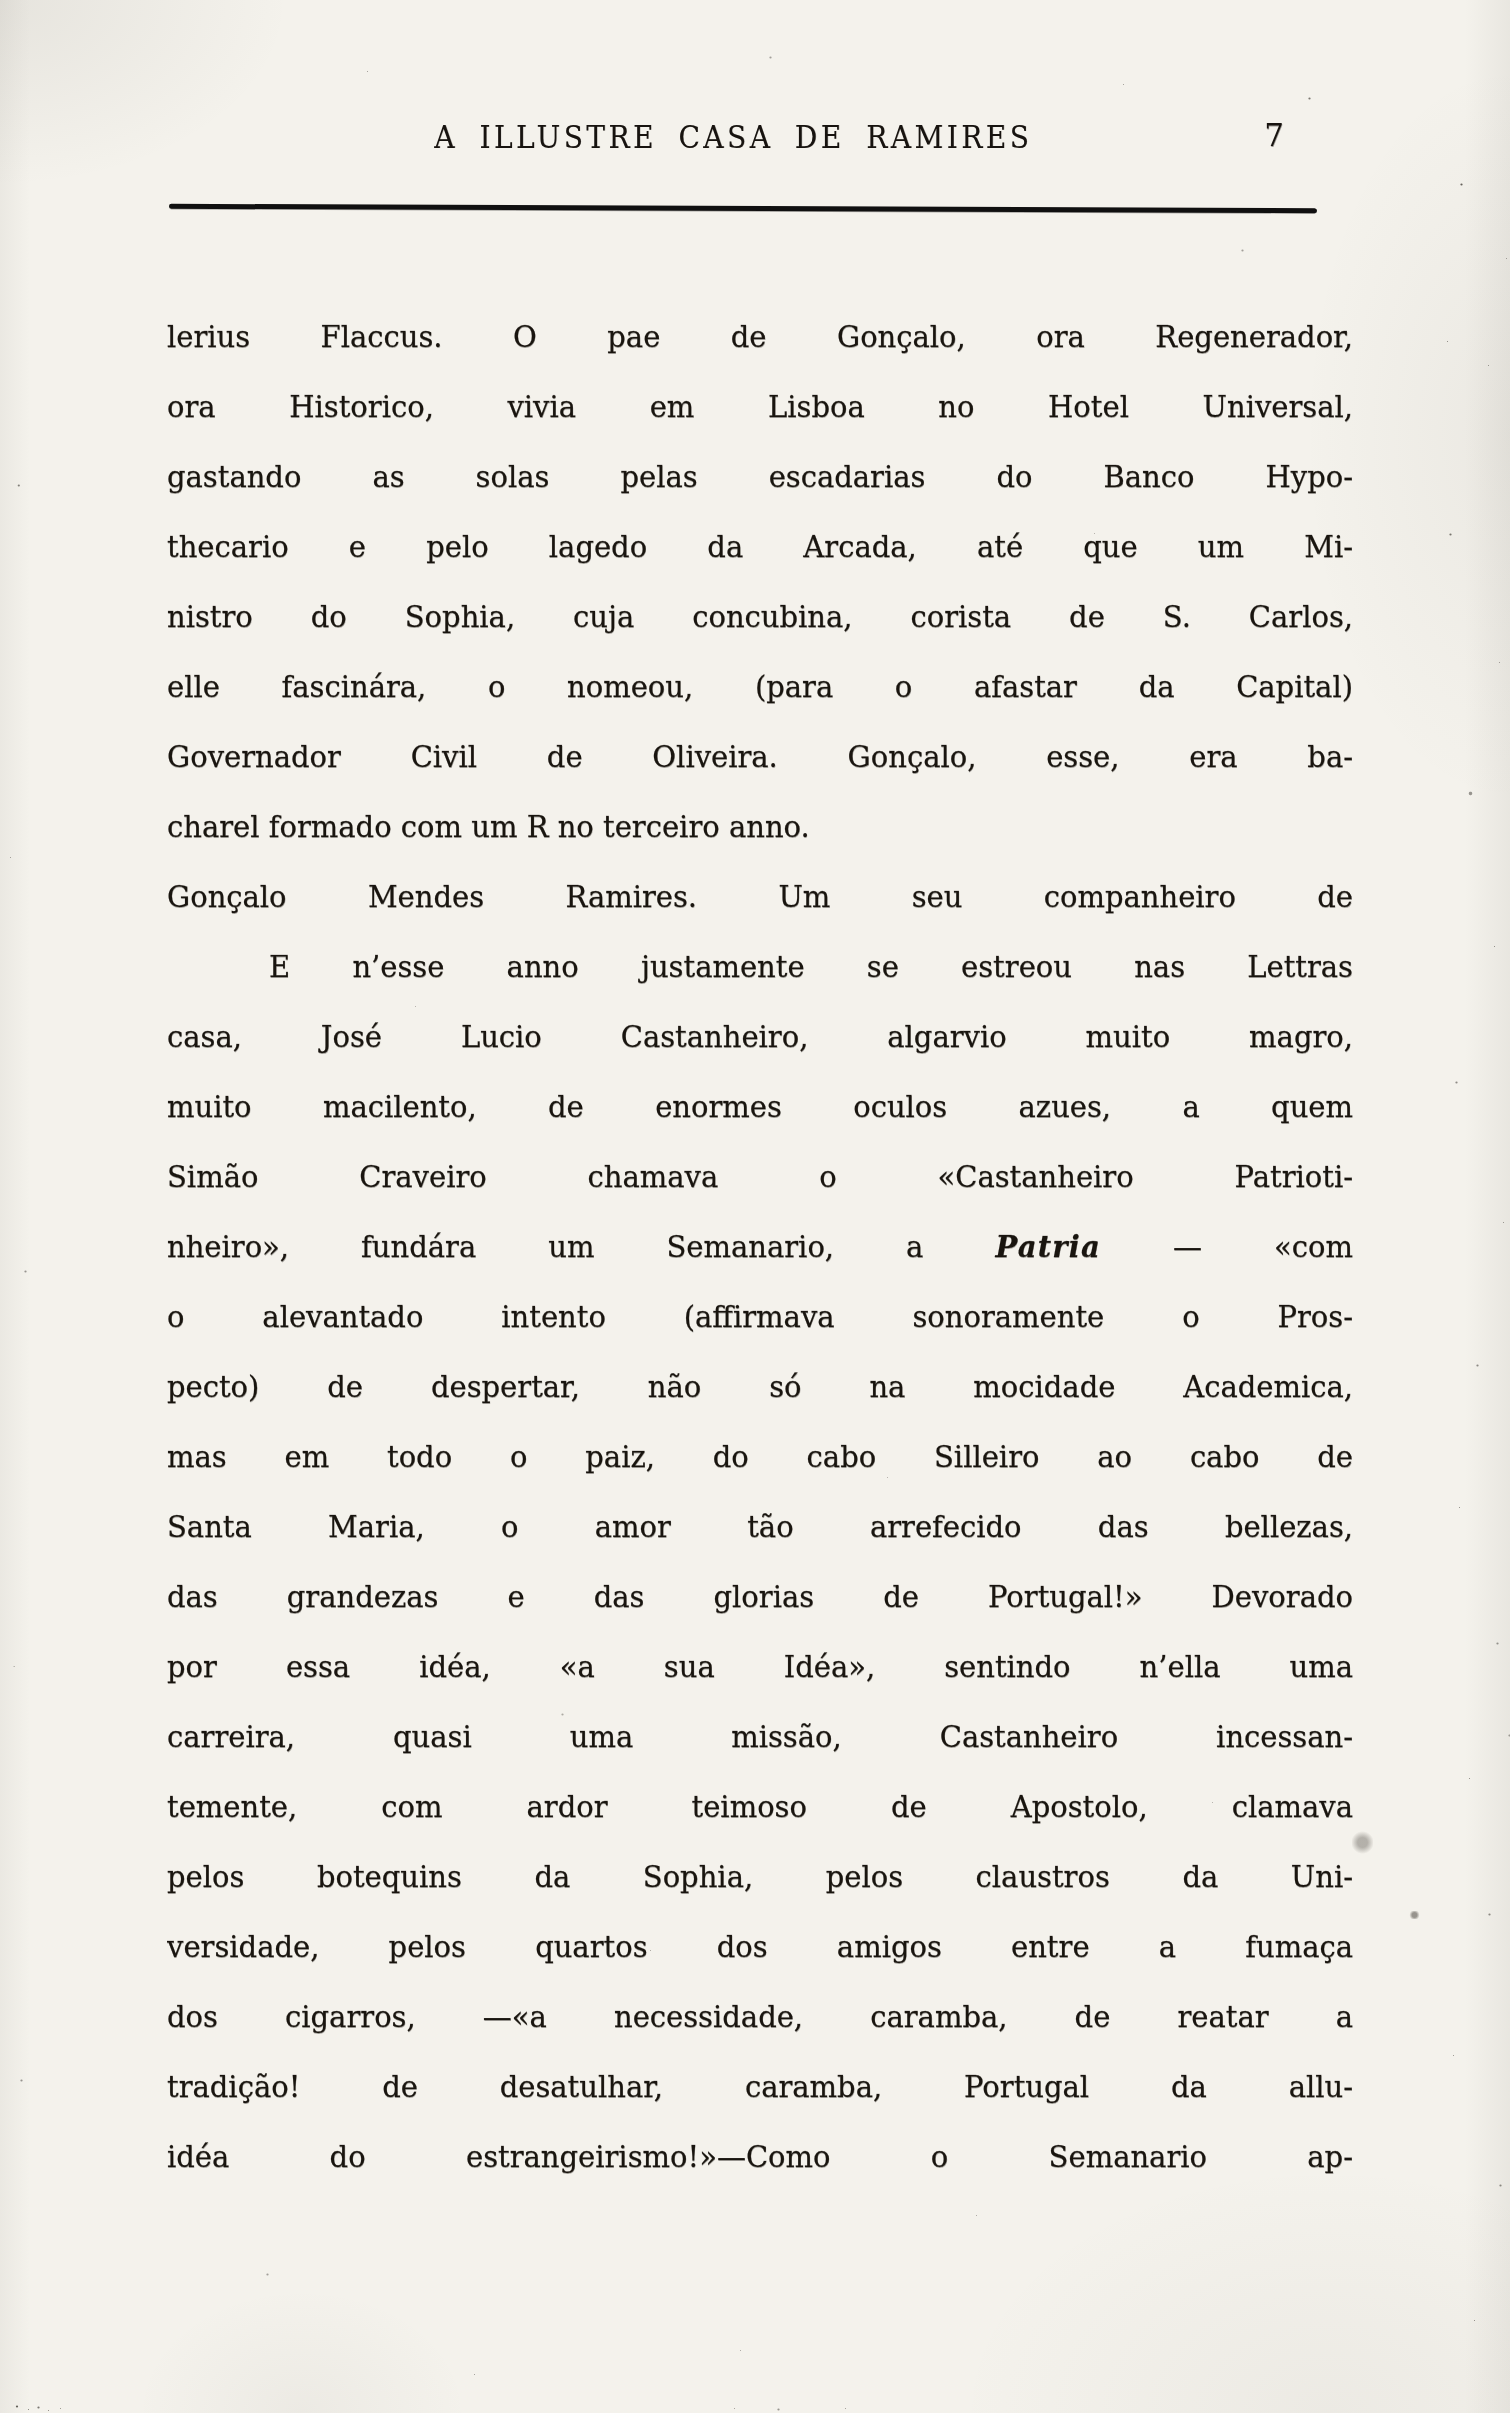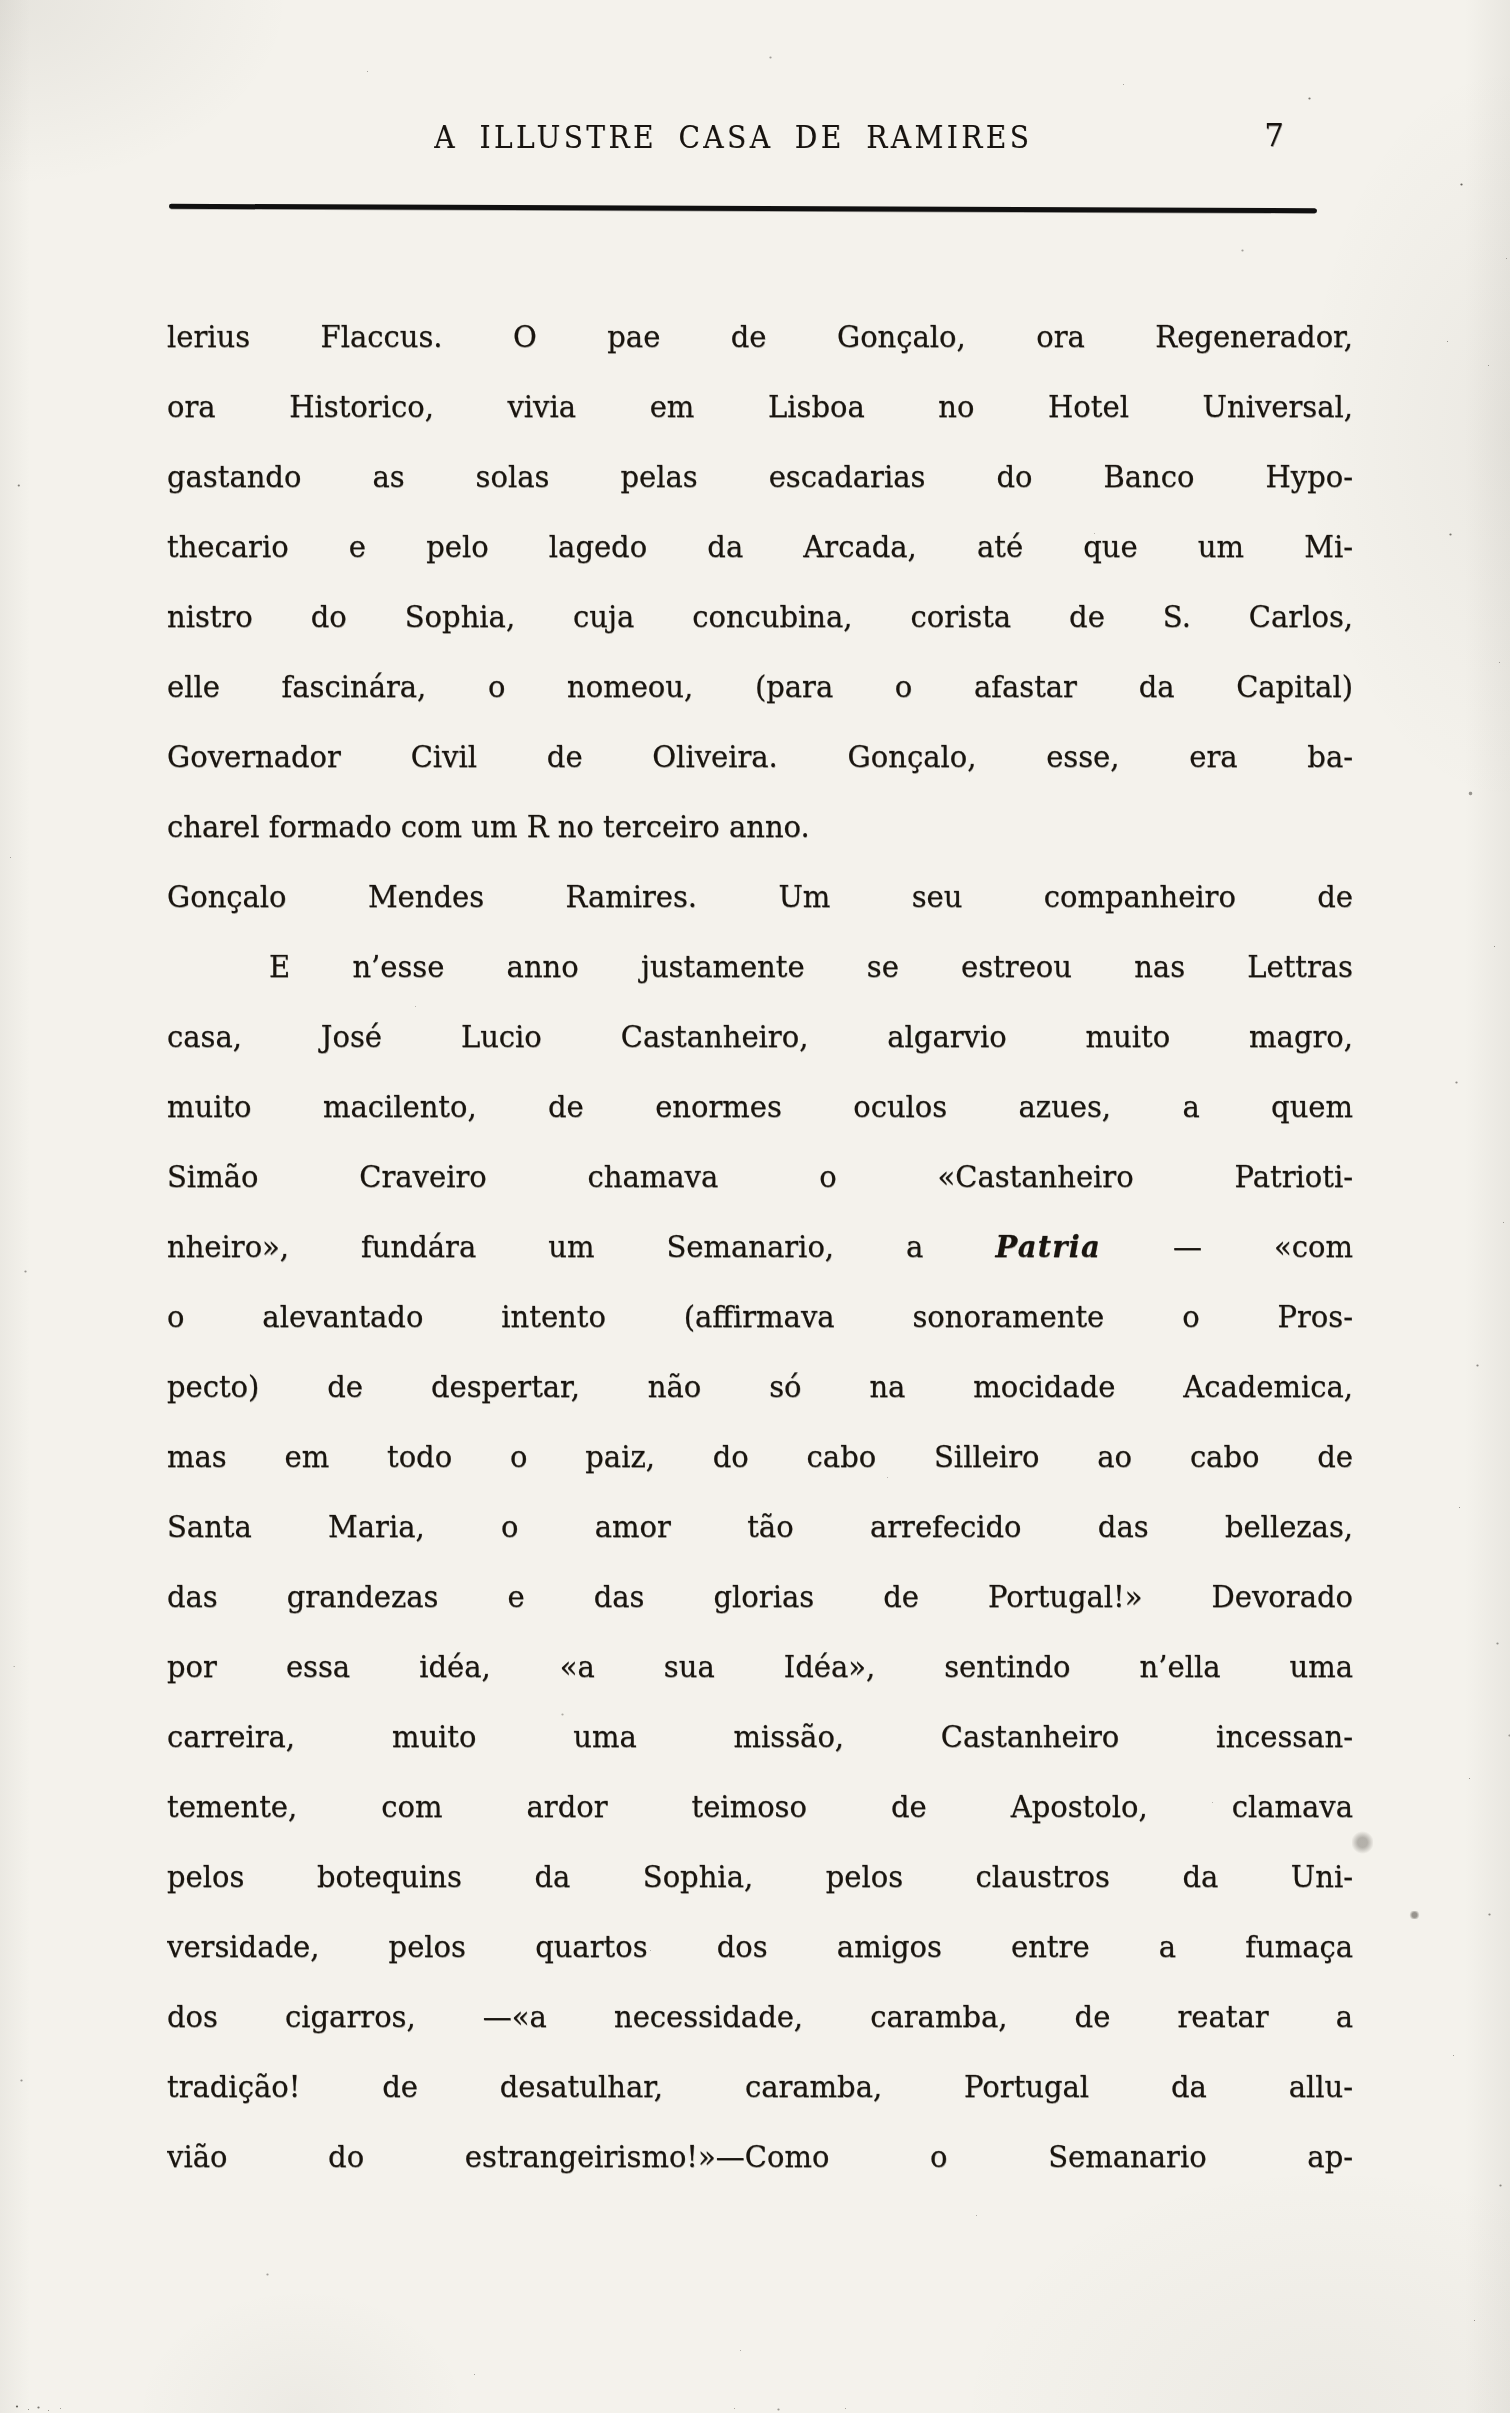--- a/index.html
+++ b/index.html
@@ -191,27 +191,27 @@
     <p class="line"><span>casa, José Lucio Castanheiro, algarvio muito magro,</span></p>
     <p class="line"><span>muito macilento, de enormes oculos azues, a quem</span></p>
     <p class="line"><span>Simão Craveiro chamava o «Castanheiro Patrioti-</span></p>
     <p class="line"><span>nheiro», fundára um Semanario, a </span><em class="journal-italic">Patria</em><span> — «com</span></p>
     <p class="line"><span>o alevantado intento (affirmava sonoramente o Pros-</span></p>
     <p class="line"><span>pecto) de despertar, não só na mocidade Academica,</span></p>
     <p class="line"><span>mas em todo o paiz, do cabo Silleiro ao cabo de</span></p>
     <p class="line"><span>Santa Maria, o amor tão arrefecido das bellezas,</span></p>
     <p class="line"><span>das grandezas e das glorias de Portugal!» Devorado</span></p>
     <p class="line"><span>por essa idéa, «a sua Idéa», sentindo n’ella uma</span></p>
-    <p class="line"><span>carreira, muito uma missão, Castanheiro incessan-</span></p>
+    <p class="line"><span>carreira, quasi uma missão, Castanheiro incessan-</span></p>
     <p class="line"><span>temente, com ardor teimoso de Apostolo, clamava</span></p>
     <p class="line"><span>pelos botequins da Sophia, pelos claustros da Uni-</span></p>
     <p class="line"><span>versidade, pelos quartos dos amigos entre a fumaça</span></p>
     <p class="line"><span>dos cigarros, —«a necessidade, caramba, de reatar a</span></p>
     <p class="line"><span>tradição! de desatulhar, caramba, Portugal da allu-</span></p>
-    <p class="line"><span>vião do estrangeirismo!»—Como o Semanario ap-</span></p>
+    <p class="line"><span>idéa do estrangeirismo!»—Como o Semanario ap-</span></p>
   </main>
 
   <div class="speckles"></div>
   <div class="smudge"></div>
   <div class="smudge-2"></div>
 
 </div>
 
 
 </body></html>

